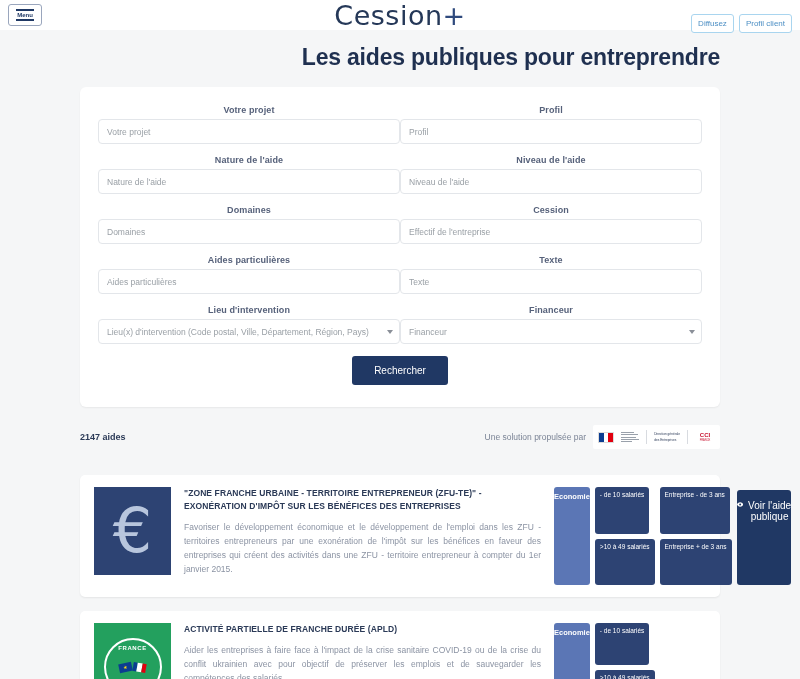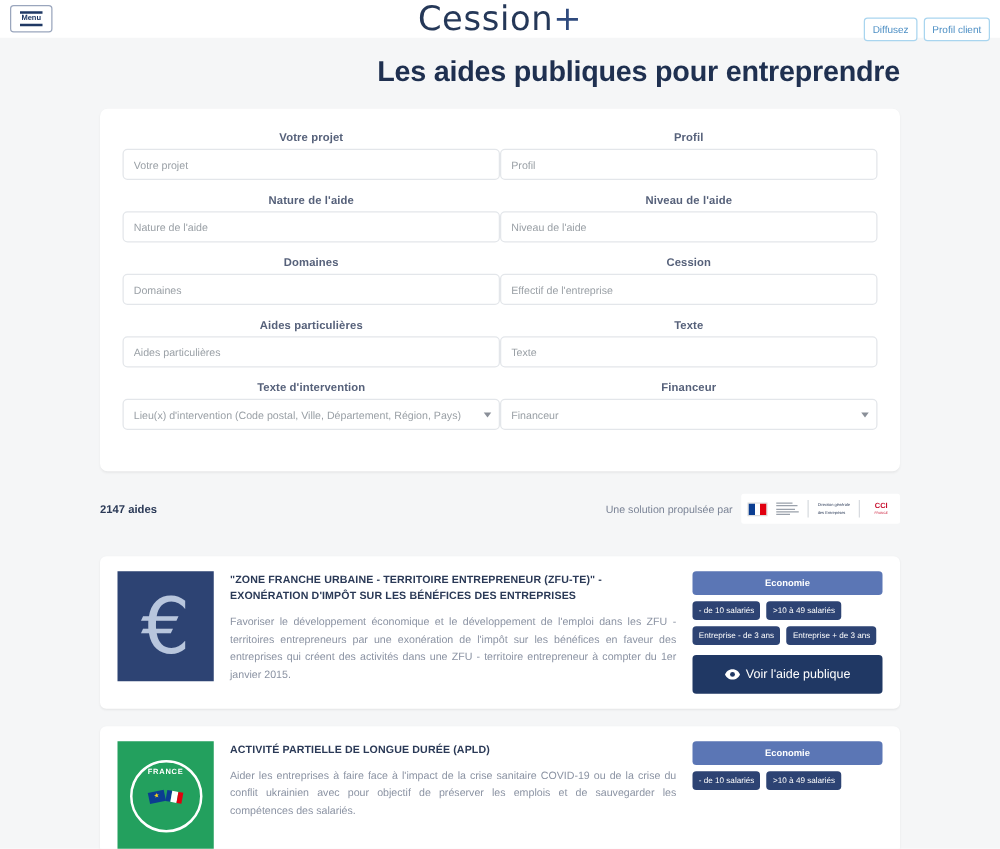--- a/index.html
+++ b/index.html
@@ -258,21 +258,21 @@
   }
   .card-note {
     font-size: 8.5px;
     color: #8b93a3;
     line-height: 14px;
   }
   .card-note b { color: #2b3a57; }
 
   .card-side {
     width: 152px; flex: 0 0 152px;
-    display: flex; flex-direction: column; gap: 5px;
+    display: flex; flex-direction: row; gap: 5px;
   }
   .tag-banner {
     background: #5b76b5;
     color: #fff;
     font-size: 7.5px;
     font-weight: bold;
     text-align: center;
     border-radius: 3px;
     padding: 5px 0;
   }
@@ -285,21 +285,21 @@
     padding: 4px 5px;
     white-space: nowrap;
   }
   .view-btn {
     background: #203864;
     color: #fff;
     border: none;
     border-radius: 3px;
     font-size: 10px;
     padding: 10px 0;
-    display: flex; align-items: center; justify-content: center;
+    display: flex; align-items: flex-start; justify-content: center;
     gap: 5px;
     cursor: pointer;
     margin-top: 3px;
     font-family: "Liberation Sans", sans-serif;
   }
   .eye-icon { display: block; }
 </style>
 </head>
 <body>
 
@@ -364,39 +364,42 @@
           <input class="field-input" placeholder="Aides particulières" style="">
         </div>
         <div class="field">
           <label class="field-label">Texte</label>
           <input class="field-input" placeholder="Texte" style="">
         </div>
       </div>
 
       <div class="form-row">
         <div class="field">
-          <label class="field-label">Texte d'intervention</label>
+          <label class="field-label">Lieu d'intervention</label>
           <div class="select-wrap">
             <select class="field-select">
               <option>Lieu(x) d'intervention (Code postal, Ville, Département, Région, Pays)</option>
             </select>
             <span class="select-caret"></span>
           </div>
         </div>
         <div class="field">
           <label class="field-label">Financeur</label>
           <div class="select-wrap">
             <select class="field-select">
               <option>Financeur</option>
             </select>
             <span class="select-caret"></span>
           </div>
         </div>
       </div>
 
+      <div class="submit-wrap">
+        <button class="submit-btn">Rechercher</button>
+      </div>
     </div>
 
     <div class="meta-row">
       <div class="count">2147 aides</div>
       <div class="propelled">
         <span class="propelled-text">Une solution propulsée par</span>
         <div class="logo-strip">
           <div class="logo-marianne">
             <span class="flag-fr">
               <i class="flag-blue"></i>
@@ -468,21 +471,21 @@
                 <i class="flag-blue"></i>
                   <i class="flag-white"></i>
                   <i class="flag-red"></i>
               </span>
             </span>
 
           </div>
         </div>
       </div>
       <div class="card-body">
-        <div class="card-title">ACTIVITÉ PARTIELLE DE LONGUE DURÉE (APLD)</div>
+        <div class="card-title">ACTIVITÉ PARTIELLE DE FRANCHE DURÉE (APLD)</div>
         <div class="card-desc">Aider les entreprises à faire face à l'impact de la crise sanitaire COVID-19 ou de la crise du conflit ukrainien avec pour objectif de préserver les emplois et de sauvegarder les compétences des salariés.</div>
 
       </div>
       <div class="card-side">
         <div class="tag-banner">Economie</div>
         <div class="tag-row">
           <span class="tag">- de 10 salariés</span>
           <span class="tag">&gt;10 à 49 salariés</span>
         </div>
 

